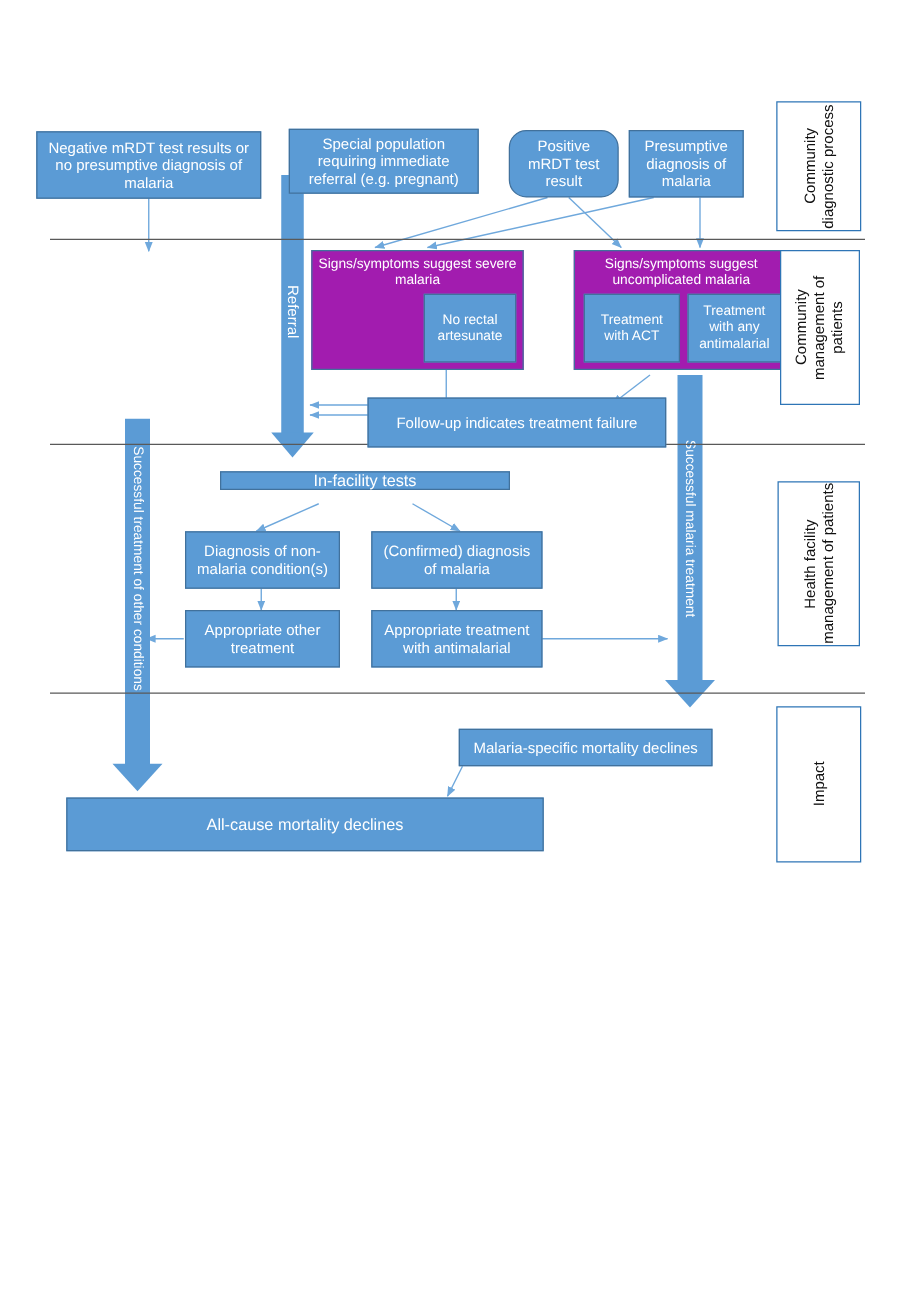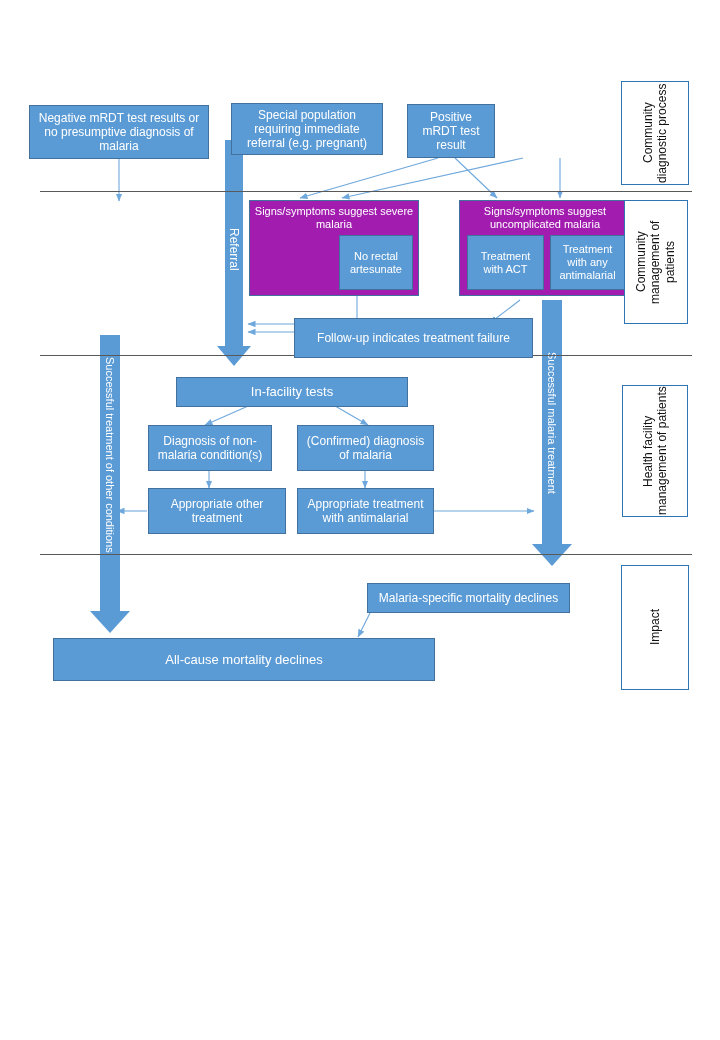--- a/index.html
+++ b/index.html
@@ -106,24 +106,27 @@
   <div class="divider" style="left:40px;top:554px;width:652px;"></div>
 
   <div class="box f12" style="left:29px;top:105px;width:180px;height:54px;">
     <span>Negative mRDT test results or no presumptive diagnosis of malaria</span>
   </div>
 
   <div class="box f12" style="left:231px;top:103px;width:152px;height:52px;">
     <span>Special population requiring immediate referral (e.g. pregnant)</span>
   </div>
 
-  <div class="box f12" style="left:407px;top:104px;width:88px;height:54px;">
+  <div class="box f12" style="left:407px;top:104px;width:88px;height:54px;border-radius:14px;">
     <span>Positive mRDT test result</span>
   </div>
 
+  <div class="box f12" style="left:503px;top:104px;width:92px;height:54px;">
+    <span>Presumptive diagnosis of malaria</span>
+  </div>
 
 
   <div class="container-box" style="left:249px;top:200px;width:170px;height:96px;">
     <div class="container-title f11">Signs/symptoms suggest severe malaria</div>
     <div class="box f11" style="left:89px;top:34px;width:74px;height:55px;">
       <span>No rectal artesunate</span>
     </div>
   </div>
 
   <div class="container-box" style="left:429px;top:200px;width:172px;height:96px;margin-left:30px;">
@@ -133,33 +136,33 @@
     </div>
     <div class="box f11" style="left:90px;top:34px;width:75px;height:55px;">
       <span>Treatment with any antimalarial</span>
     </div>
   </div>
 
   <div class="box f12" style="left:294px;top:318px;width:239px;height:40px;">
     <span>Follow-up indicates treatment failure</span>
   </div>
 
-  <div class="box f13" style="left:176px;top:377px;width:232px;height:30px;">
+  <div class="box f13" style="left:176px;top:377px;width:232px;height:15px;">
     <span>In-facility tests</span>
   </div>
 
   <div class="box f12" style="left:297px;top:425px;width:137px;height:46px;">
     <span>(Confirmed) diagnosis of malaria</span>
   </div>
 
   <div class="box f12" style="left:148px;top:425px;width:124px;height:46px;">
     <span>Diagnosis of non-malaria condition(s)</span>
   </div>
 
-  <div class="box f12" style="left:148px;top:488px;width:138px;height:46px;">
+  <div class="box f12" style="left:148px;top:488px;width:124px;height:46px;">
     <span>Appropriate other treatment</span>
   </div>
 
   <div class="box f12" style="left:367px;top:583px;width:203px;height:30px;">
     <span>Malaria-specific mortality declines</span>
   </div>
 
   <div class="box f12" style="left:297px;top:488px;width:137px;height:46px;">
     <span>Appropriate treatment with antimalarial</span>
   </div>

